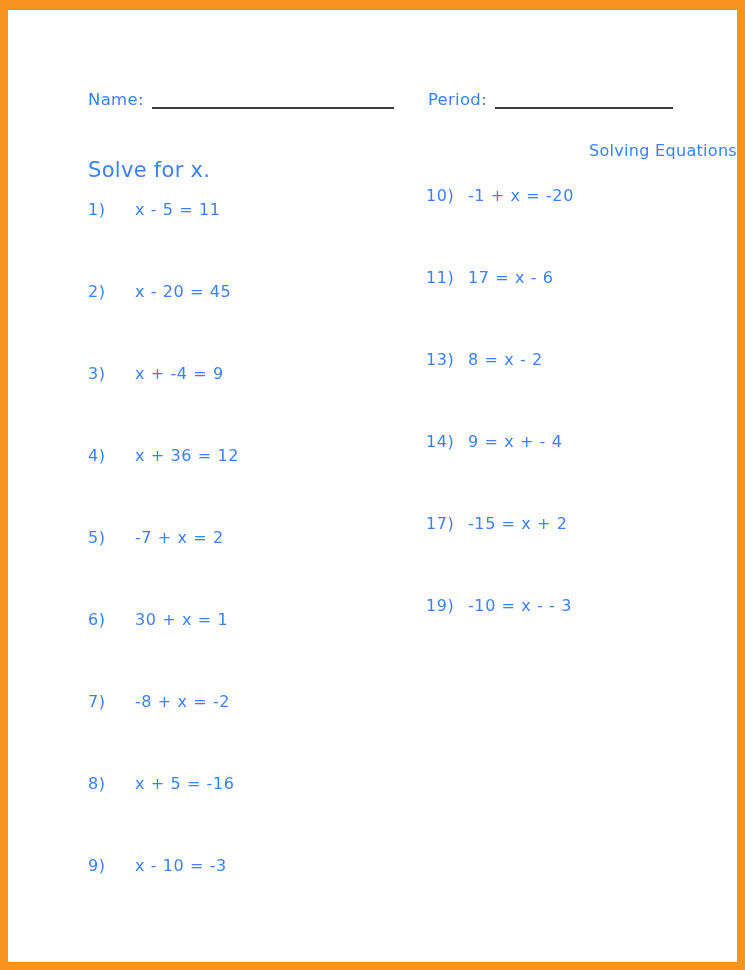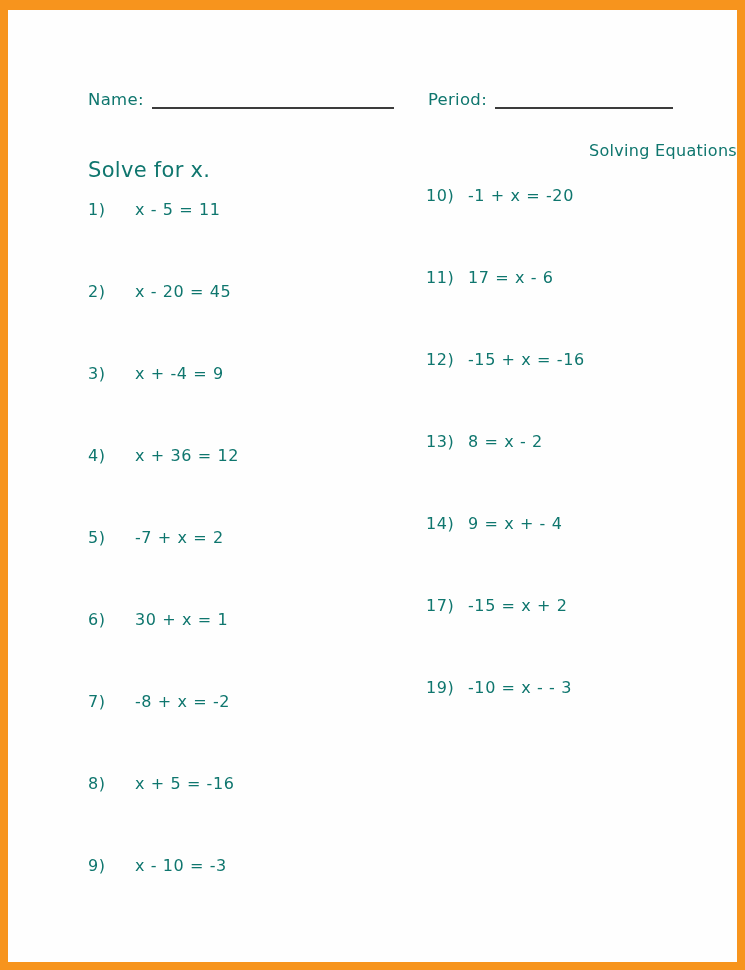--- a/index.html
+++ b/index.html
@@ -5,21 +5,21 @@
   html, body { margin: 0; padding: 0; background: #fff; }
   .page {
     position: relative;
     width: 745px;
     height: 970px;
     box-sizing: border-box;
     border: 8px solid #F7941D;
     border-top-width: 10px;
     background: #fefefe;
     font-family: "DejaVu Sans", sans-serif;
-    color: #0f766e;
+    color: #3b82f6;
     overflow: hidden;
   }
   
   .header-row {
     position: absolute;
     left: 80px;
     right: 64px;
     top: 80px;
     display: flex;
     align-items: flex-end;
@@ -131,24 +131,20 @@
   <div class="col col-right">
     <div class="problem-row">
       <span class="pnum">10)</span>
       <span class="peq">-1 + x = -20</span>
     </div>
     <div class="problem-row">
       <span class="pnum">11)</span>
       <span class="peq">17 = x - 6</span>
     </div>
     <div class="problem-row">
-      <span class="pnum">12)</span>
-      <span class="peq">-15 + x = -16</span>
-    </div>
-    <div class="problem-row">
       <span class="pnum">13)</span>
       <span class="peq">8 = x - 2</span>
     </div>
     <div class="problem-row">
       <span class="pnum">14)</span>
       <span class="peq">9 = x + - 4</span>
     </div>
     <div class="problem-row">
       <span class="pnum">17)</span>
       <span class="peq">-15 = x + 2</span>

